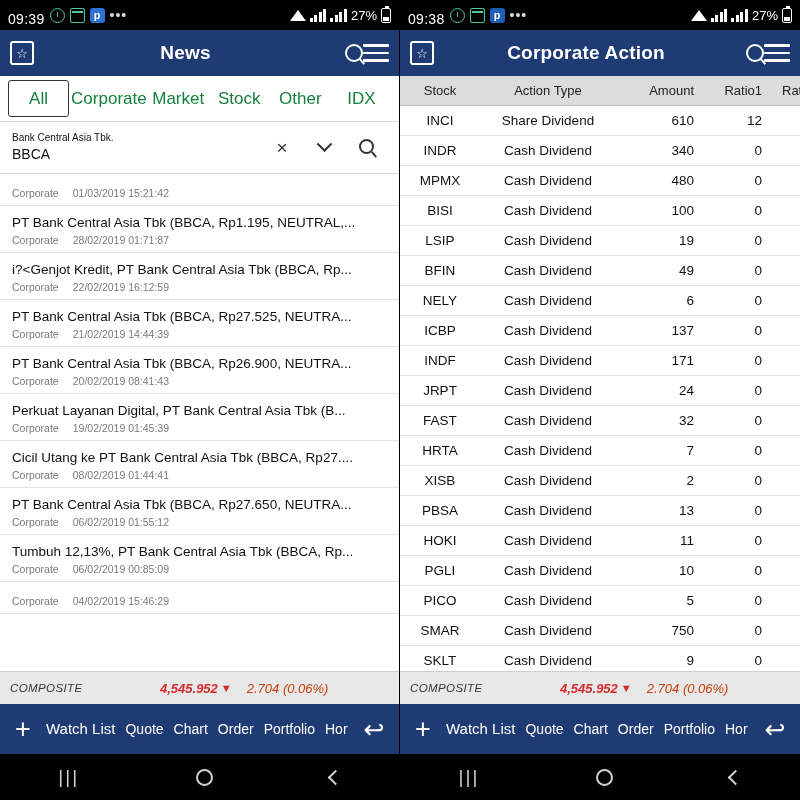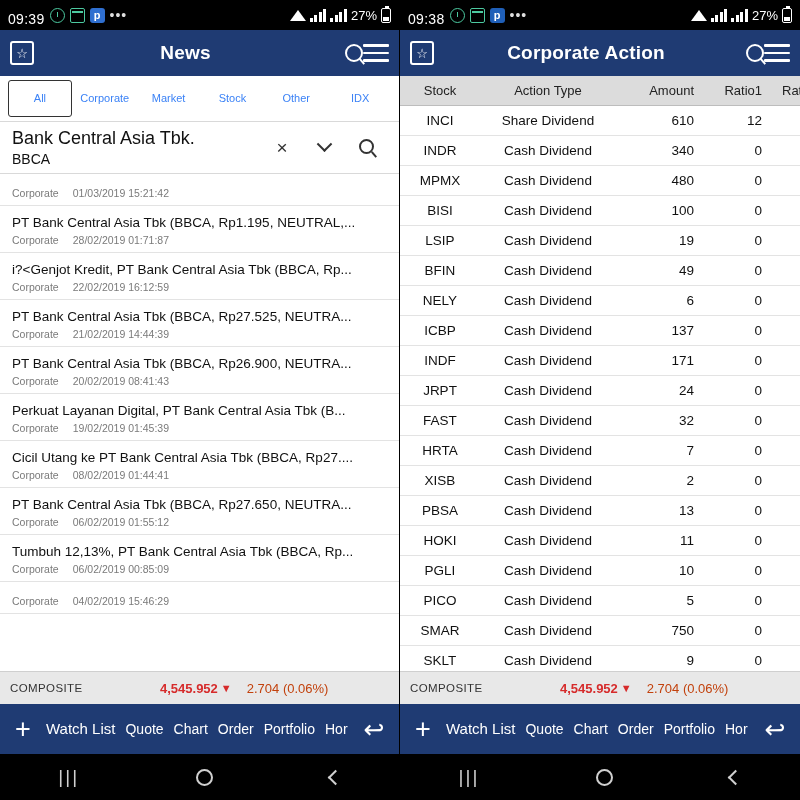--- a/index.html
+++ b/index.html
@@ -56,29 +56,29 @@
   .search-circle { width:18px; height:18px; border:2px solid #fff; border-radius:50%; position:relative;
                    display:inline-block; }
   .search-circle::after { content:""; position:absolute; width:2px; height:7px; background:#fff;
                           right:-2px; bottom:-5px; transform: rotate(-40deg); }
   .hamburger { width: 26px; display:flex; flex-direction:column; gap:5px; }
   .hamburger i { display:block; height:2.5px; background:#fff; border-radius:1px; }
 
   
   .tabs { display:flex; align-items:stretch; height: 46px; border-bottom:1px solid #d9d9d9;
           padding: 4px 8px; gap: 2px; background:#fff; }
-  .tab { flex:1; display:flex; align-items:center; justify-content:center; font-size: 11px;
-         color:#3b82f6; text-align:center; line-height:1.05; }
+  .tab { flex:1; display:flex; align-items:center; justify-content:center; font-size: 17px;
+         color:#15803d; text-align:center; line-height:1.05; }
   .tab.active { border:1.5px solid #333; border-radius:3px; font-weight:400; }
 
   
   .searchrow { display:flex; align-items:center; height:52px; border-bottom:1px solid #d9d9d9;
                padding: 0 12px; }
   .searchtext { flex:1; font-size:12.5px; color:#111; line-height:1.35; }
-  .searchtext b { display:block; font-size:18px; font-weight:normal; }
+  .searchtext b { display:block; font-size:10px; font-weight:normal; }
   .searchtext .code { font-size:14px; }
   .sr-ic { width: 42px; text-align:center; color:#333; font-size:19px; }
   .chev { display:inline-block; width:11px; height:11px; border-right:2px solid #333;
           border-bottom:2px solid #333; transform: rotate(45deg) translate(-3px,-3px); }
   .mag { display:inline-block; width:15px; height:15px; border:2px solid #333; border-radius:50%;
          position:relative; }
   .mag::after{content:"";position:absolute;width:2px;height:7px;background:#333;right:-3px;bottom:-6px;
               transform:rotate(-40deg);}
 
   
@@ -94,21 +94,21 @@
              padding: 7px 6px; border-bottom:1px solid #bdbdbd; }
   tbody td { font-size:13.5px; color:#111; padding: 7px 6px; border-bottom:1px solid #e3e3e3; }
   .c-stock { width: 20%; text-align:center; }
   .c-type  { width: 34%; text-align:center; }
   .c-amt   { width: 23%; text-align:right; padding-right:14px !important; }
   .c-r1    { width: 17%; text-align:right; padding-right:14px !important; }
   .c-r2    { width: 6%;  text-align:right; padding-right:2px !important; overflow:hidden; }
 
   
   .ticker { height: 26px; background:#e8e8e8; display:flex; align-items:center;
-            padding: 16px 10px; font-size: 11.5px; color:#333; border-top:1px solid #cfcfcf; }
+            padding: 16px 10px; font-size: 11.5px; color:#333; border-top:1px solid #cfcfcf;font-style:italic; }
   .tk-name { flex: 0 0 150px; letter-spacing:.4px; }
   .tk-val { color:#d62b2b; font-weight:bold; font-size:13px; }
   .tk-arrow { color:#d62b2b; margin: 0 6px 0 3px; font-size:11px; }
   .tk-chg { color:#c2410c; font-size:13px;margin-left:9px; }
 
   
   .bottomnav { height: 50px; background:#1f3b73; color:#fff; display:flex; align-items:center;
                padding: 0 6px; gap: 2px; }
   .bn-plus { width: 34px; text-align:center; font-size: 27px; line-height:1; font-weight:300; }
   .bn-item { font-size: 14px; text-align:center; padding: 0 4px; line-height:1.05; }

